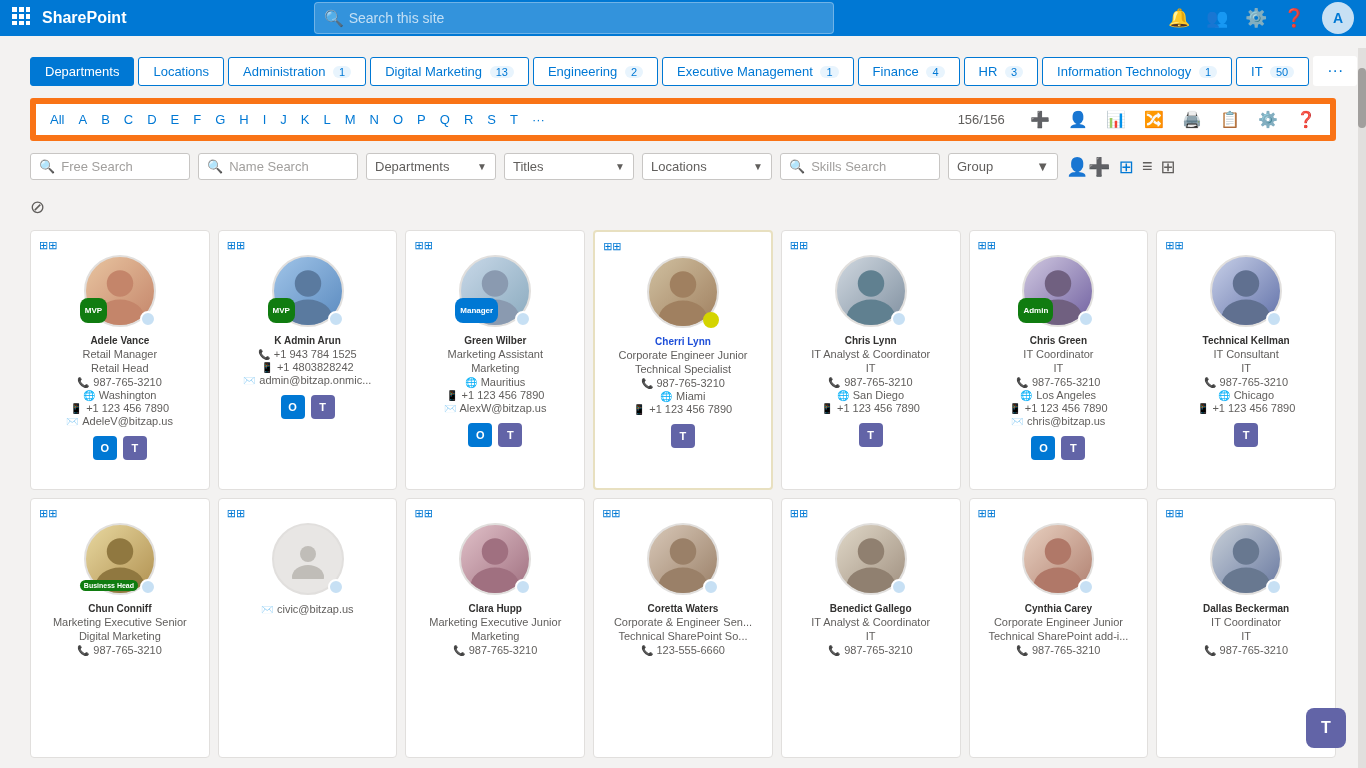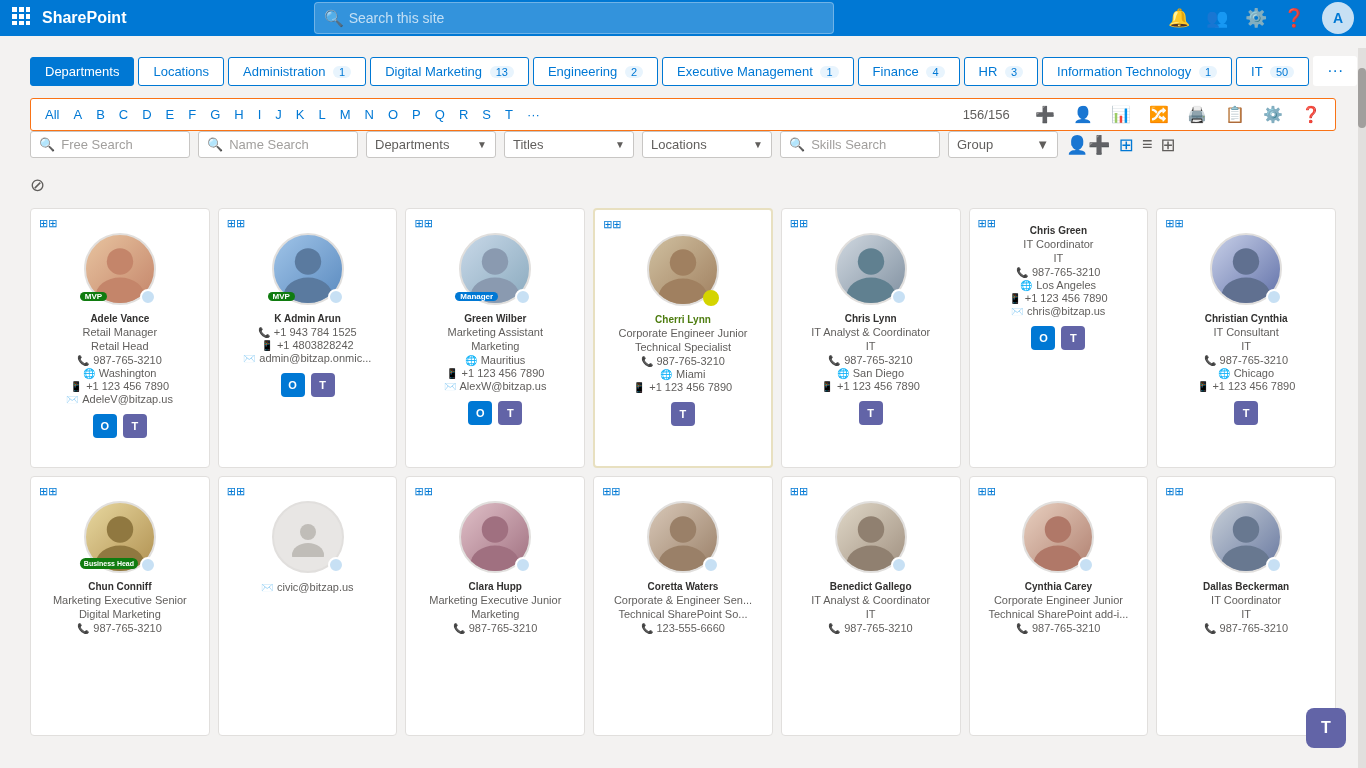--- a/index.html
+++ b/index.html
@@ -72,23 +72,24 @@
       margin-left: 4px;
     }
     .dept-tab.more { border: none; font-size: 16px; }
 
     
     .alpha-bar {
       display: flex;
       align-items: center;
       gap: 2px;
       background: white;
-      border: 1px solid #f97316;
+      border: 6px solid #f97316;
       border-radius: 3px;
       padding: 4px 8px;
+      margin-bottom: 12px;
     }
     .alpha-bar span {
       padding: 2px 6px;
       font-size: 13px;
       cursor: pointer;
       color: #0078d4;
       border-radius: 2px;
     }
     .alpha-bar .count { margin-left: auto; font-size: 13px; color: #605e5c; }
     .alpha-bar .view-icons { display: flex; gap: 6px; align-items: center; margin-left: 12px; }
@@ -188,21 +189,21 @@
       overflow: hidden;
     }
     .badge-label {
       position: absolute;
       bottom: 4px;
       left: -4px;
       background: #107c10;
       color: white;
       font-size: 8px;
       font-weight: bold;
-      padding: 0 5px;
+      padding: 8px 5px;
       border-radius: 8px;
     }
     .badge-label.mvp { background: #107c10; }
     .badge-label.manager { background: #0078d4; }
     .badge-label.admin { background: #107c10; }
     .badge-label.biz { background: #107c10; }
     .presence-dot {
       position: absolute;
       bottom: 0;
       right: 0;
@@ -467,21 +468,21 @@
       <span class="card-top-icons">⊞⊞</span>
       <div class="avatar-wrap">
         <div class="avatar-circle" style="background:linear-gradient(135deg,#d0c0a0,#a08060);">
           <svg width="72" height="72" viewBox="0 0 72 72">
               <ellipse cx="36" cy="28" rx="14" ry="14" fill="#a08060"></ellipse>
               <ellipse cx="36" cy="65" rx="26" ry="20" fill="#a08060"></ellipse>
             </svg>
         </div>
         <span class="presence-dot" style="border:3px solid #d4d400; background:#d4d400;"></span>
       </div>
-      <div class="person-name" style="color:#4d7c0f;">Cherri Lynn</div>
+      <div class="person-name" style="color:#1d4ed8;">Cherri Lynn</div>
       <div class="person-title">Corporate Engineer Junior</div>
       <div class="person-title">Technical Specialist</div>
       <div class="person-detail"><span class="icon">📞</span>987-765-3210</div>
       <div class="person-detail"><span class="icon">🌐</span>Miami</div>
       <div class="person-detail"><span class="icon">📱</span>+1 123 456 7890</div>
       <div class="card-apps">
         <div class="app-icon teams">T</div>
       </div>
     </div>
 
@@ -502,20 +503,30 @@
       <div class="person-detail"><span class="icon">📞</span>987-765-3210</div>
       <div class="person-detail"><span class="icon">🌐</span>San Diego</div>
       <div class="person-detail"><span class="icon">📱</span>+1 123 456 7890</div>
       <div class="card-apps">
         <div class="app-icon teams">T</div>
       </div>
     </div>
 
     <div class="person-card">
       <span class="card-top-icons">⊞⊞</span>
+      <div class="avatar-wrap">
+        <div class="avatar-circle" style="background:linear-gradient(135deg,#d0c8e0,#7060a0);">
+          <svg width="72" height="72" viewBox="0 0 72 72">
+              <ellipse cx="36" cy="28" rx="14" ry="14" fill="#706080"></ellipse>
+              <ellipse cx="36" cy="65" rx="26" ry="20" fill="#706080"></ellipse>
+            </svg>
+        </div>
+        <span class="badge-label admin">Admin</span>
+        <span class="presence-dot"></span>
+      </div>
       <div class="person-name">Chris Green</div>
       <div class="person-title">IT Coordinator</div>
       <div class="person-title">IT</div>
       <div class="person-detail"><span class="icon">📞</span>987-765-3210</div>
       <div class="person-detail"><span class="icon">🌐</span>Los Angeles</div>
       <div class="person-detail"><span class="icon">📱</span>+1 123 456 7890</div>
       <div class="person-detail"><span class="icon">✉️</span>chris@bitzap.us</div>
       <div class="card-apps">
         <div class="app-icon outlook">O</div>
         <div class="app-icon teams">T</div>
@@ -526,21 +537,21 @@
       <span class="card-top-icons">⊞⊞</span>
       <div class="avatar-wrap">
         <div class="avatar-circle" style="background:linear-gradient(135deg,#c8d0e8,#6070a8);">
           <svg width="72" height="72" viewBox="0 0 72 72">
               <ellipse cx="36" cy="28" rx="14" ry="14" fill="#607090"></ellipse>
               <ellipse cx="36" cy="65" rx="26" ry="20" fill="#607090"></ellipse>
             </svg>
         </div>
         <span class="presence-dot"></span>
       </div>
-      <div class="person-name">Christian Cynthia</div>
+      <div class="person-name">Technical Kellman</div>
       <div class="person-title">IT Consultant</div>
       <div class="person-title">IT</div>
       <div class="person-detail"><span class="icon">📞</span>987-765-3210</div>
       <div class="person-detail"><span class="icon">🌐</span>Chicago</div>
       <div class="person-detail"><span class="icon">📱</span>+1 123 456 7890</div>
       <div class="card-apps">
         <div class="app-icon teams">T</div>
       </div>
     </div>
 

